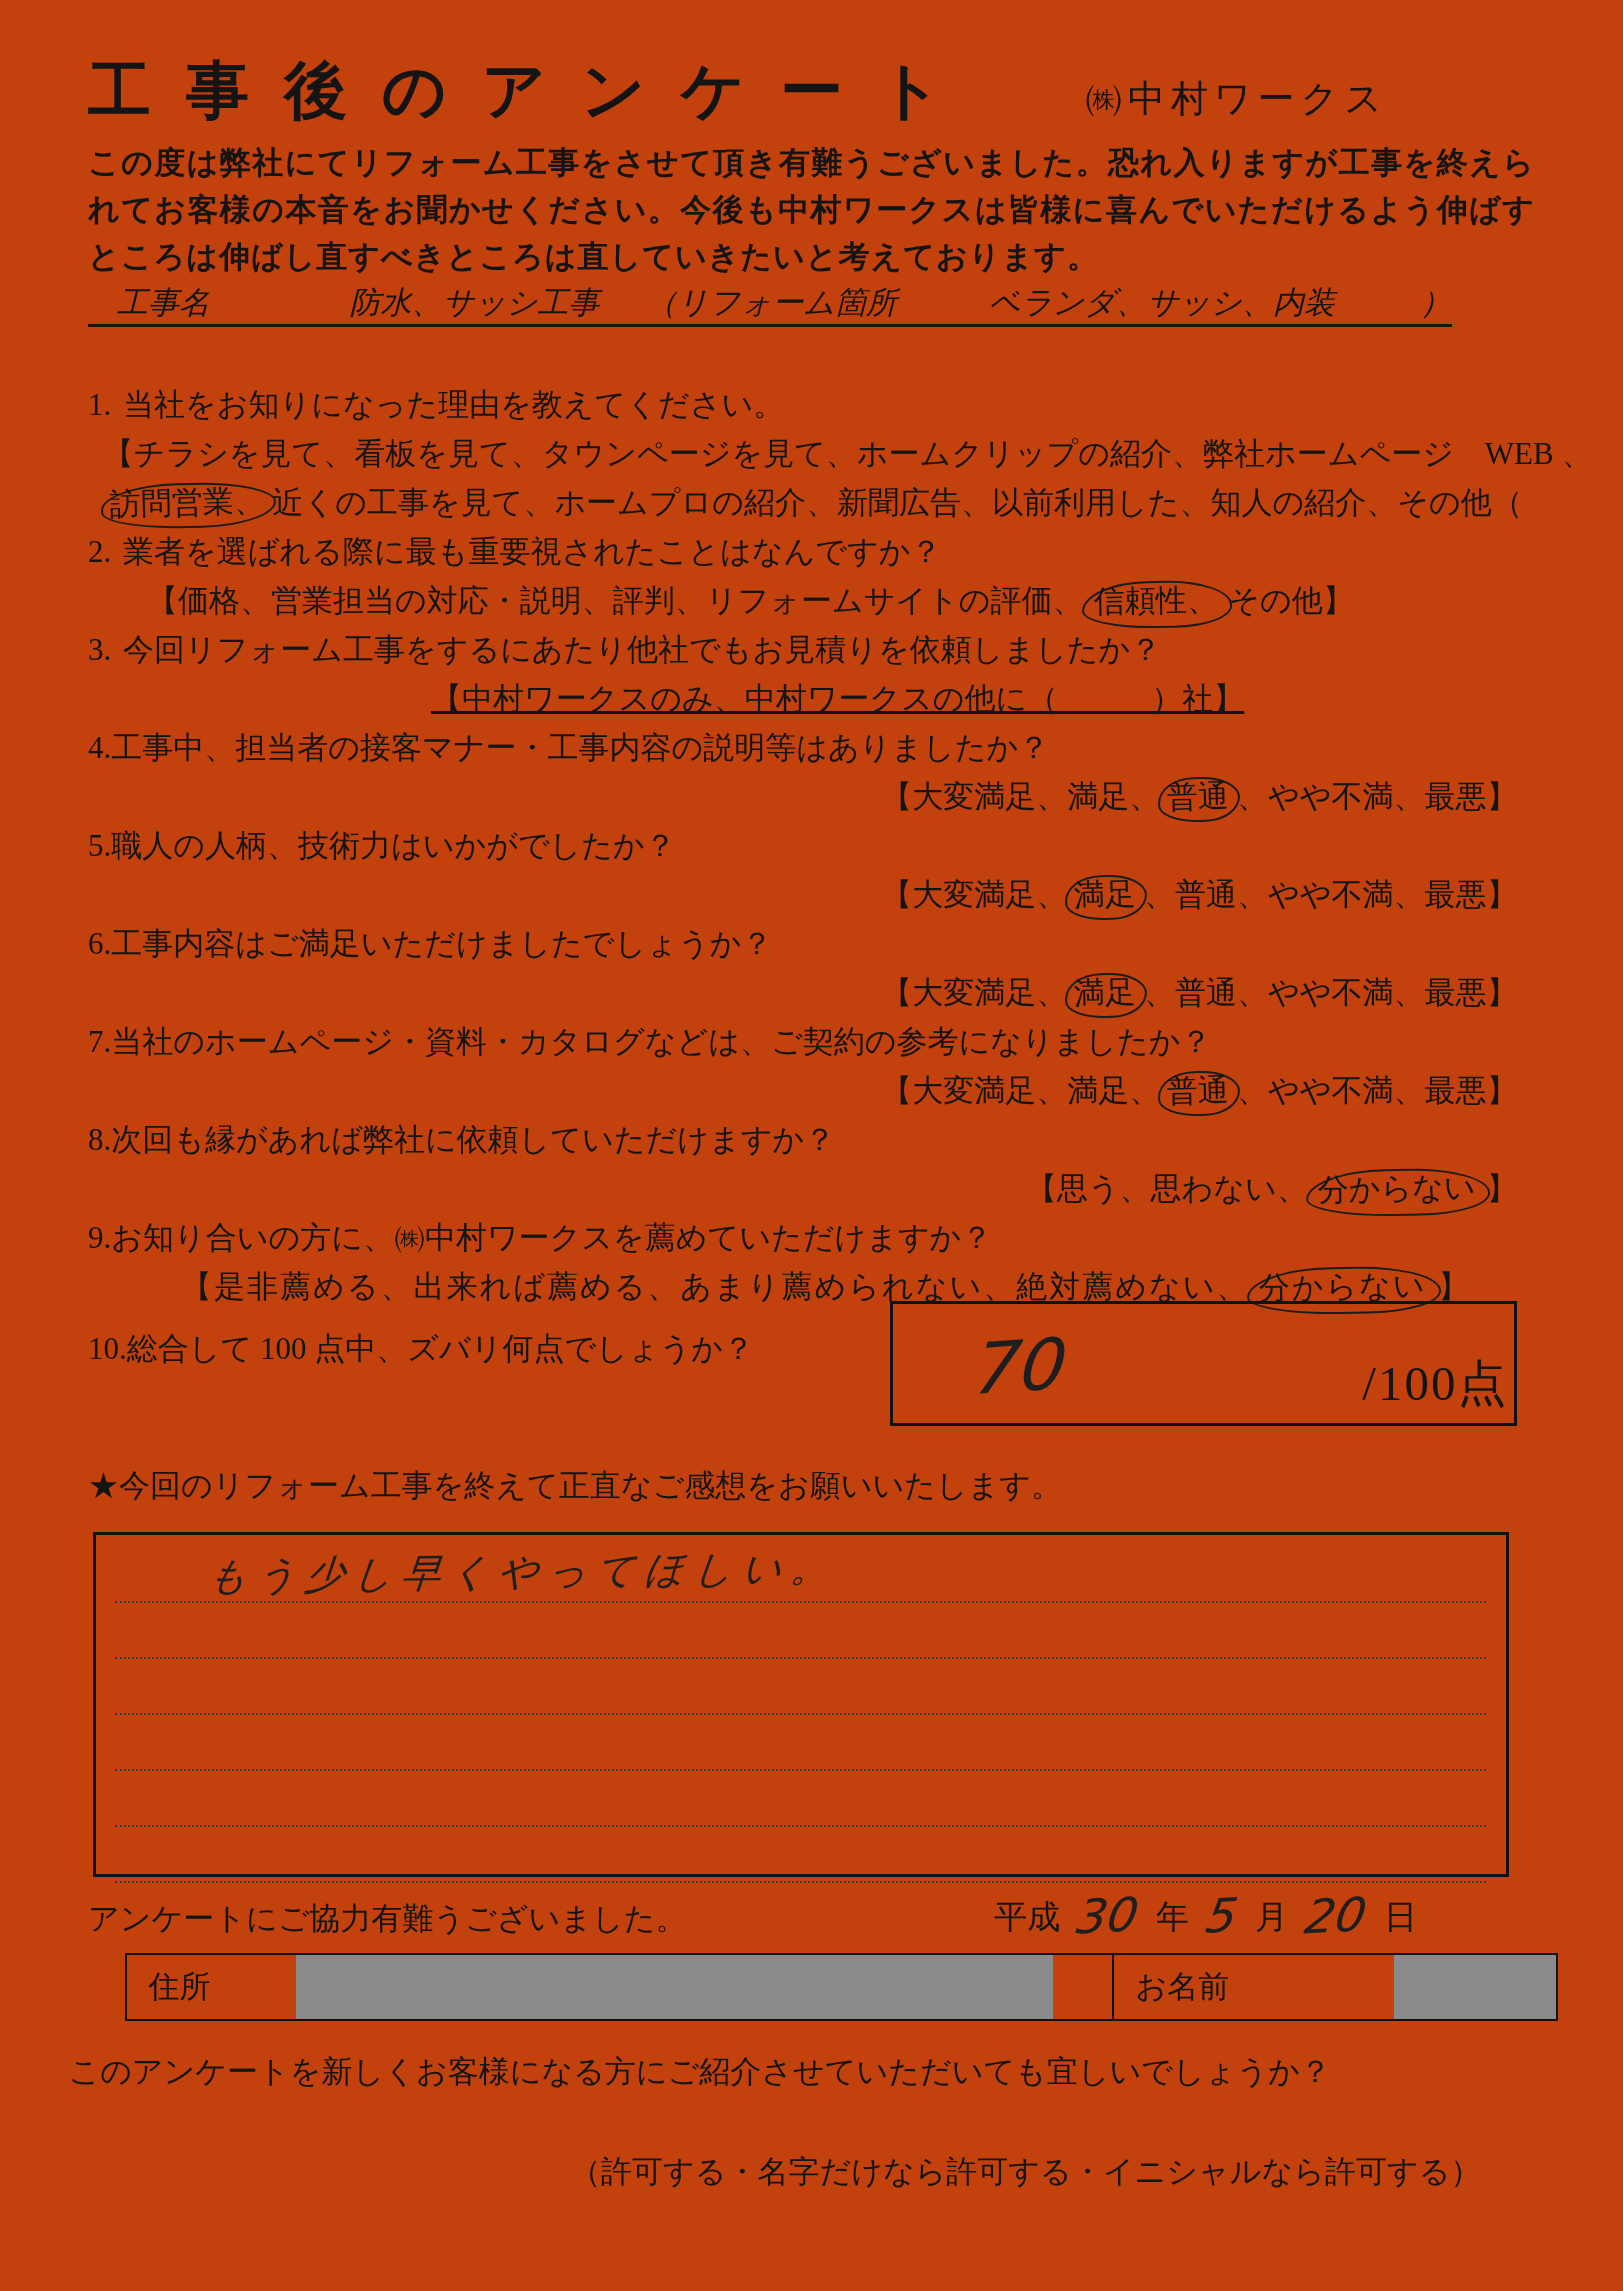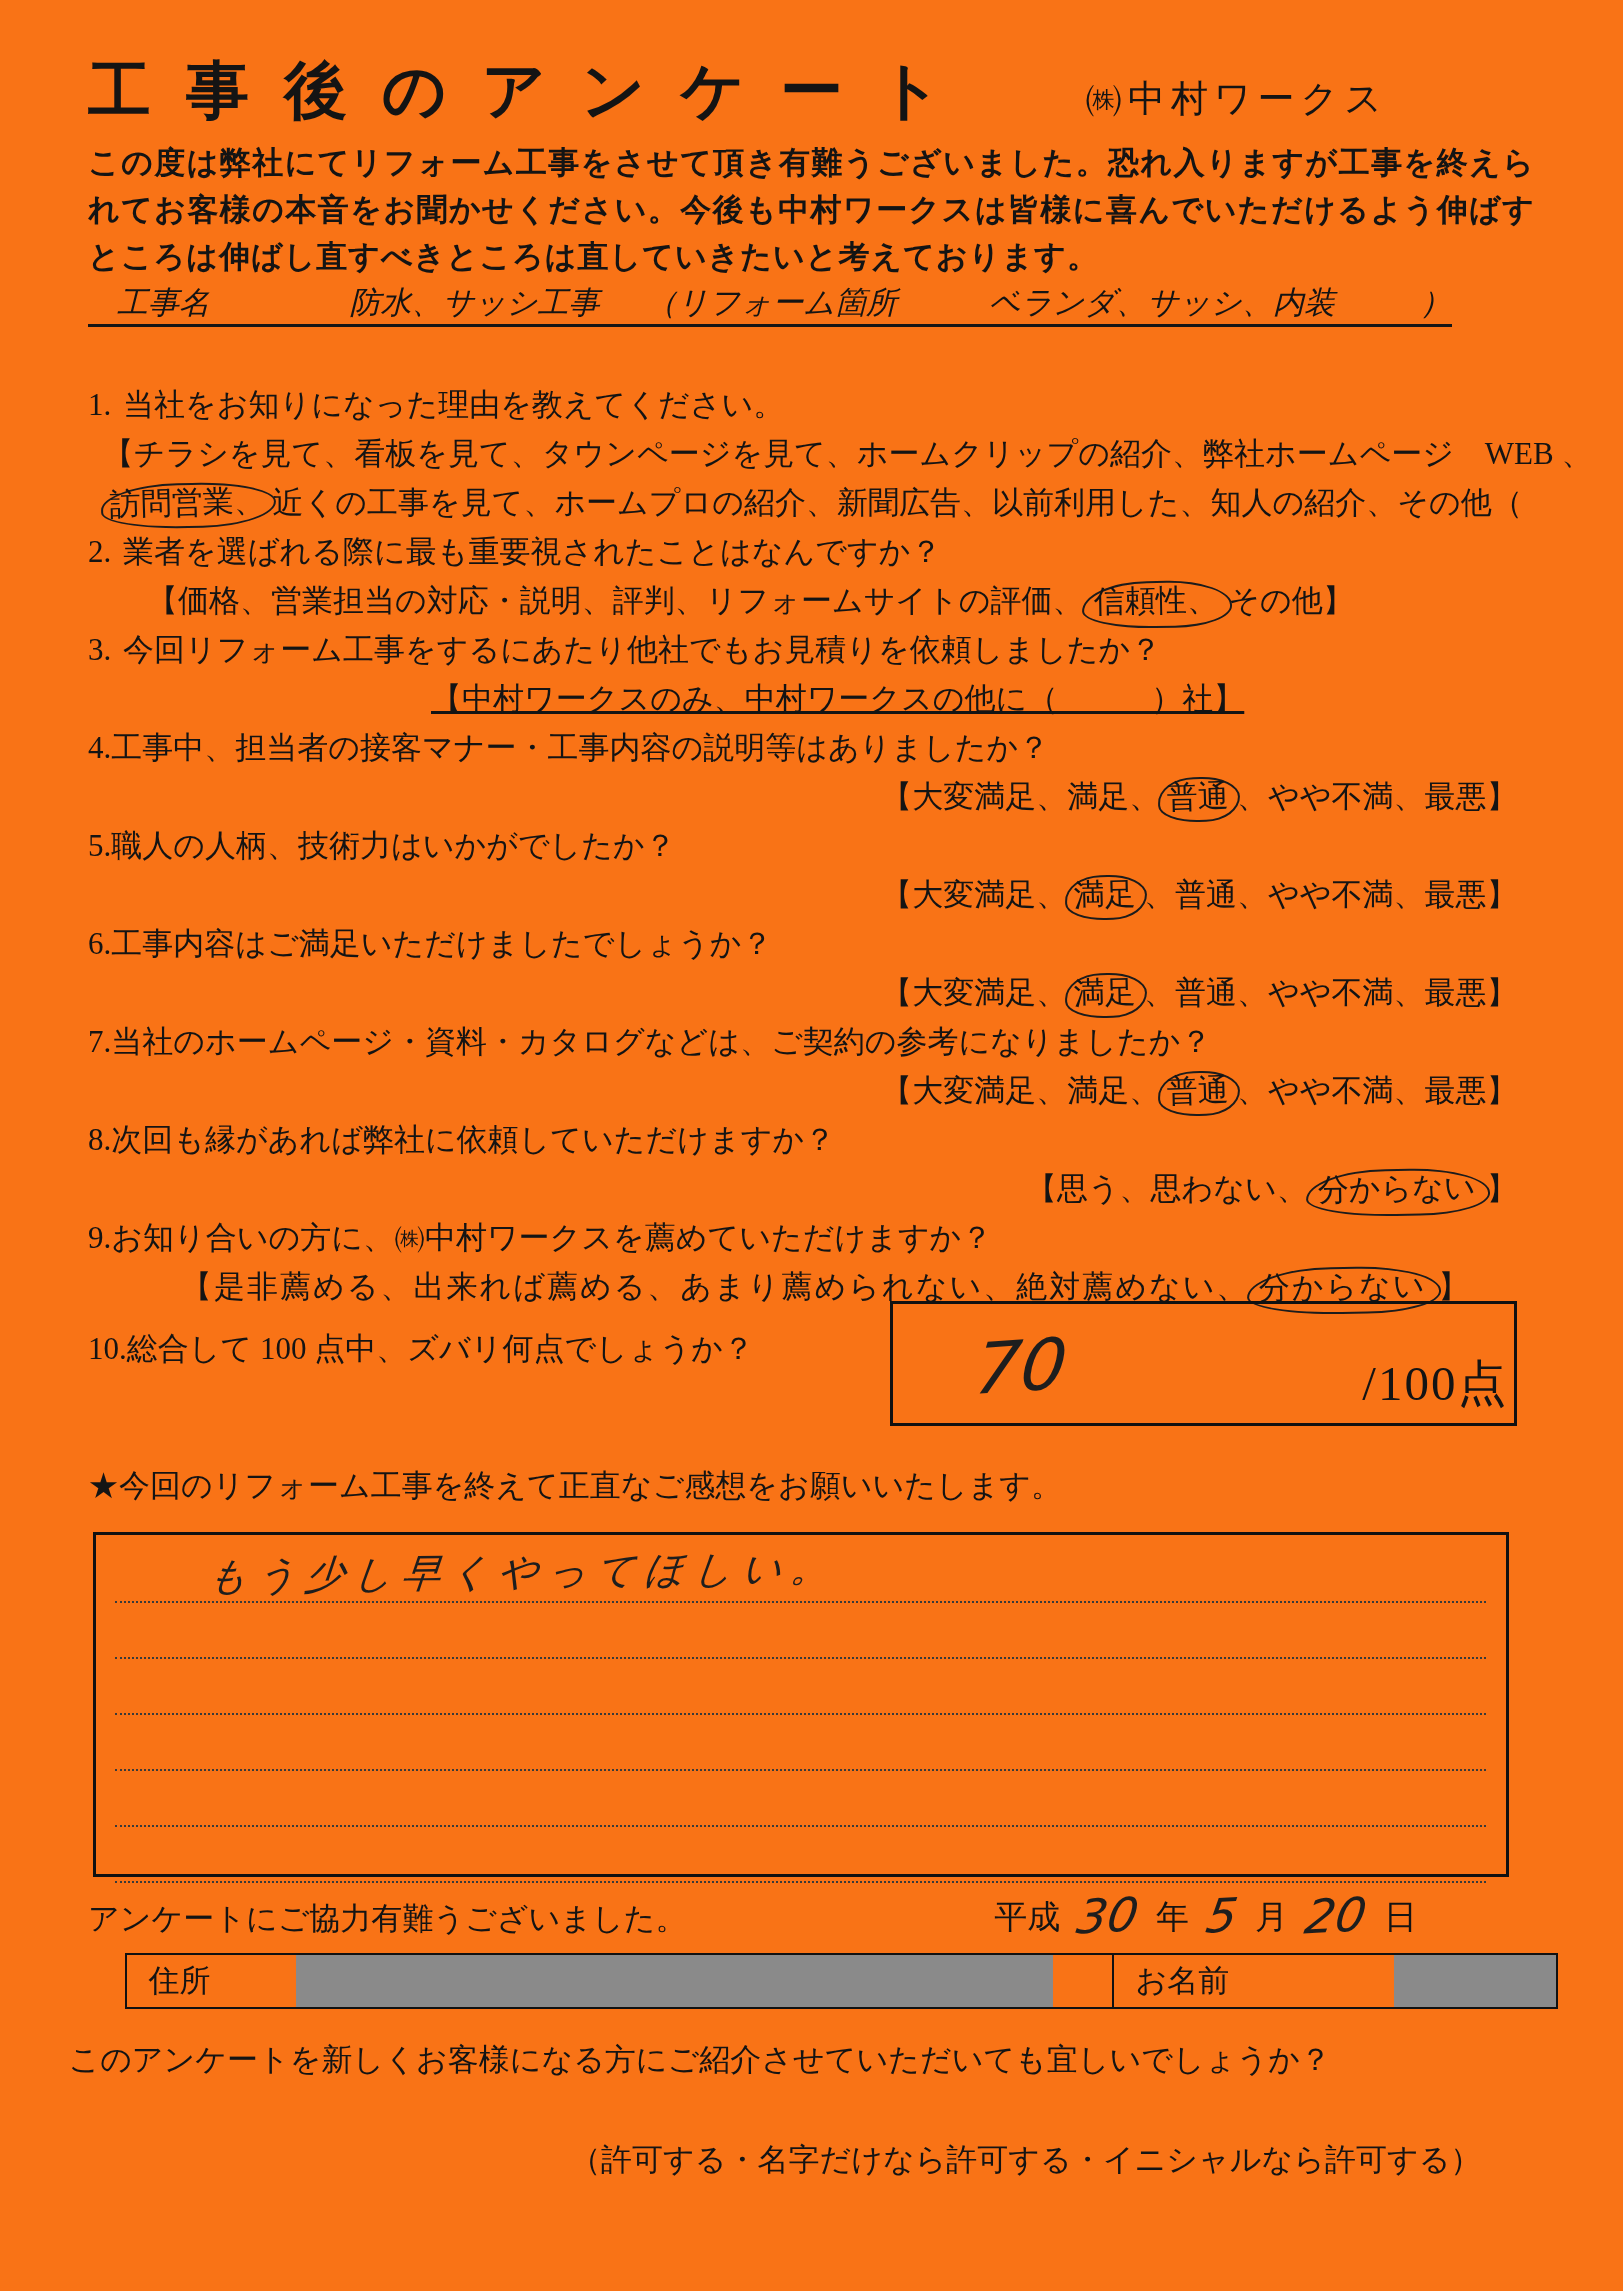--- a/index.html
+++ b/index.html
@@ -1,20 +1,20 @@
 <!DOCTYPE html>
 <html><head>
 <meta charset="utf-8">
 <style>
   html,body{margin:0;padding:0;background:#e8e8e8;}
   .page{
     position:relative;
     width:1623px;height:2292px;
     margin:0 auto;
-    background:#f97316;
+    background:#c2410c;
     color:#141414;
     font-family:"Liberation Serif","DejaVu Serif",serif;
     font-size:31px;
     overflow:hidden;
     box-sizing:border-box;
     padding:41px 88px 0 88px;
   }
   
   .title-row{display:flex;align-items:flex-end;height:82px;}
   .form-title{font-size:63px;font-weight:bold;letter-spacing:35px;line-height:1;white-space:nowrap;}
@@ -80,21 +80,21 @@
     font-size:39px;letter-spacing:8.8px;
     transform:rotate(-0.8deg) skewX(-6deg);
     white-space:nowrap;
   }
   
   .thanks-row{display:flex;align-items:flex-end;margin-top:15.7px;height:47px;white-space:nowrap;}
   .date-block{margin-left:auto;margin-right:118px;font-size:33px;}
   .date-num{font-size:47px;margin:0 9.8px;transform:skewX(-12deg) rotate(-3deg);position:relative;top:3.9px;}
   .contact-table{
     display:flex;margin-top:13.7px;margin-left:37px;
-    width:1433px;height:56px;
+    width:1433px;height:68px;
     border:2.9px solid #111;box-sizing:border-box;align-items:stretch;
   }
   .ct-label{display:flex;align-items:center;padding-left:21.6px;box-sizing:border-box;white-space:nowrap;}
   .ct-label.addr{width:169px;}
   .ct-label.name{width:282px;border-left:2.9px solid #111;}
   .redact{background:#8a8a8a;}
   .redact.addr{width:757px;margin-right:59px;}
   .redact.name{flex:1;}
   .perm-q{margin-top:25.5px;margin-left:-19.6px;line-height:49px;white-space:nowrap;}
   .perm-opts{margin-top:51px;padding-left:482px;line-height:49px;white-space:nowrap;}

